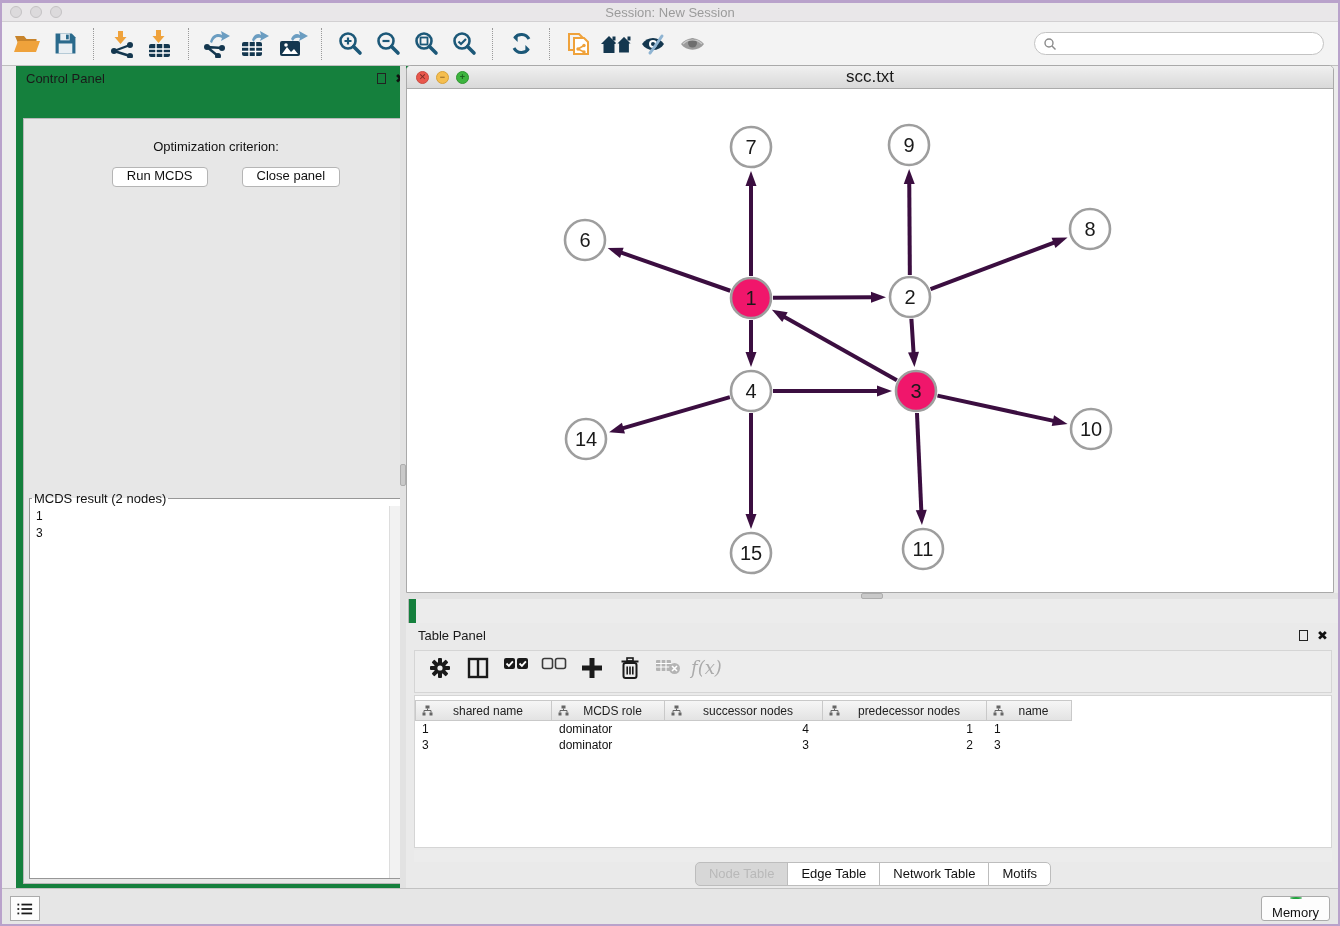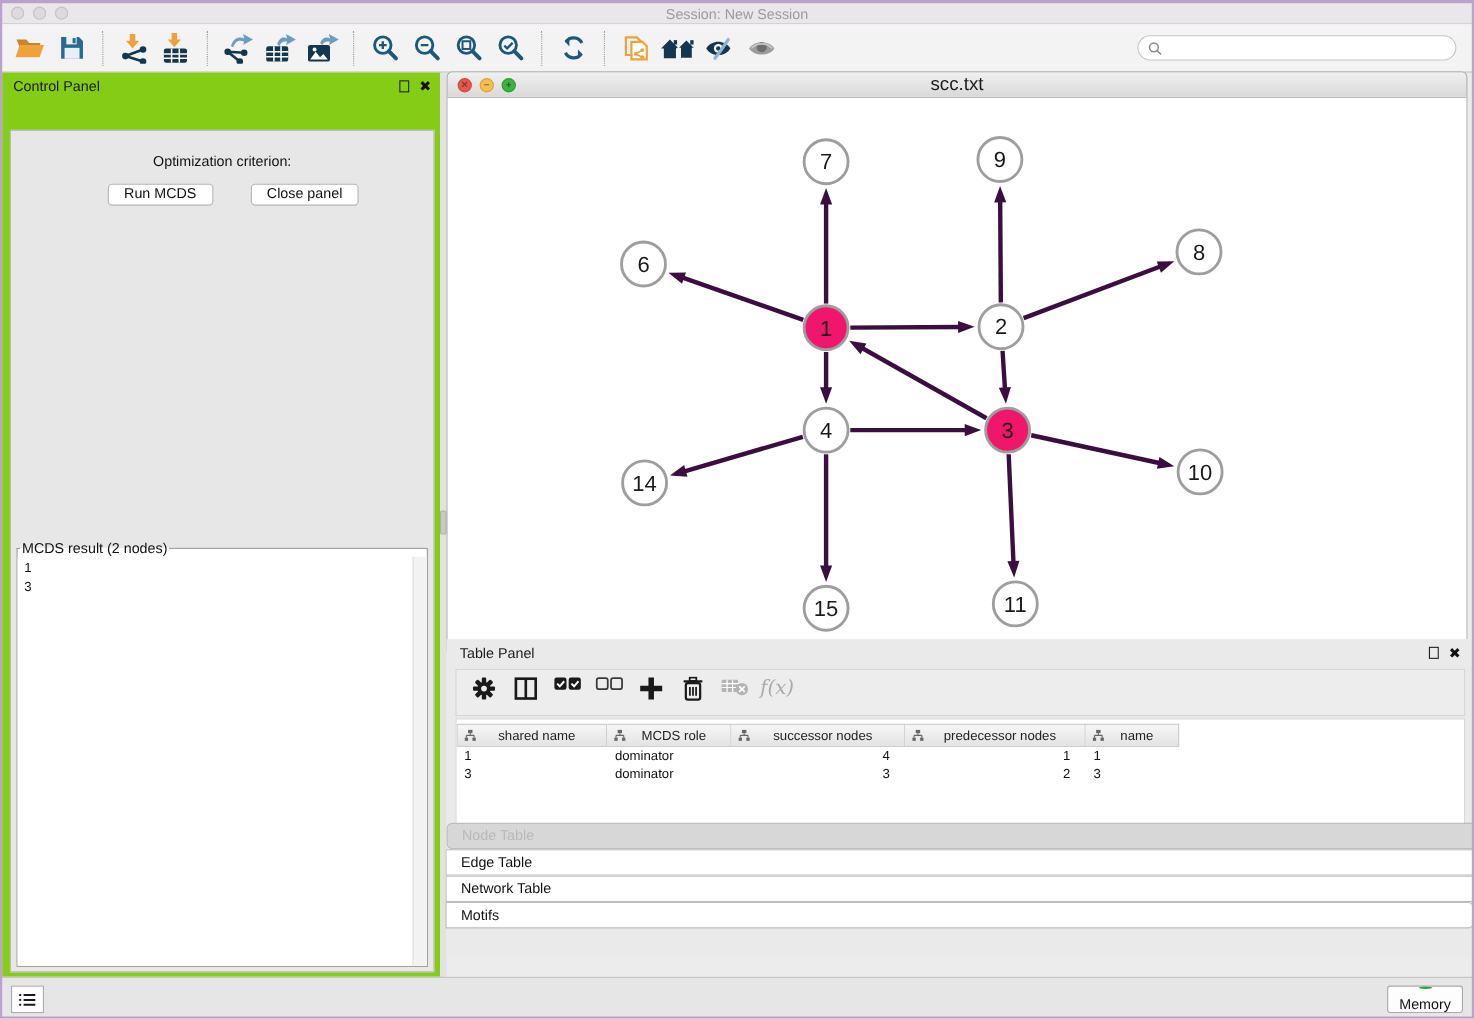--- a/index.html
+++ b/index.html
@@ -23,21 +23,21 @@
   .tb-sep { width:1px; height:32px; border-left:1px dotted #9A9A9A; margin:0 9px; }
   .tb-btn { width:38px; height:36px; display:flex; align-items:center; justify-content:center; background:transparent; border:none; padding:0; }
   .search-wrap { margin-left:auto; margin-right:8px; }
   .search-field { width:290px; height:23px; border:1px solid #C3C3C3; border-radius:12px; background:#fff; display:flex; align-items:center; padding:0 8px; }
   .search-field input { border:none; outline:none; flex:1; font-size:12px; background:transparent; font-family:inherit; }
 
   
   .main { position:absolute; left:0; top:66px; width:1340px; height:822px; }
 
   
-  .control-panel { position:absolute; left:2px; top:0; width:400px; height:822px; background:#84cc16; }
+  .control-panel { position:absolute; left:16px; top:0; width:400px; height:822px; background:#15803d; }
   .panel-header { height:24px; display:flex; align-items:center; padding:0 10px; }
   .panel-title { font-size:13px; color:#1A1A1A; }
   .panel-hdr-icons { margin-left:auto; display:flex; gap:9px; align-items:center; }
   .float-ic { width:9px; height:11px; border:1.5px solid #222; background:transparent; }
   .close-ic { font-size:13px; font-weight:bold; color:#111; line-height:11px; }
 
   .cp-tabs { position:absolute; left:0; top:31px; width:100%; display:flex; justify-content:center; z-index:3; }
   .tab-seg { font-size:13px; padding:3px 15px 4px; background:#fff; border:1px solid #BDBDBD; margin-left:-1px; color:#111; }
   .tab-seg:first-child { border-radius:5px 0 0 5px; margin-left:0; }
   .tab-seg:last-child { border-radius:0 5px 5px 0; }
@@ -69,38 +69,38 @@
   .tl-yellow { background:#F5BE4F; border:1px solid #D8A339; color:#93692A; }
   .tl-green { background:#3DB43E; border:1px solid #2F9630; color:#1D641E; }
   .net-title { width:100%; text-align:center; font-size:17px; color:#1A1A1A; }
   .net-canvas { position:absolute; left:0; top:23px; right:0; bottom:0; background:#fff; overflow:hidden; }
 
   
   .h-divider { position:absolute; left:406px; top:527px; width:934px; height:6px; background:#E2E2E2; }
   .h-handle { position:absolute; left:455px; top:0; width:22px; height:6px; background:#C9C9C9; border:1px solid #ADADAD; border-radius:2px; }
 
   
-  .table-panel { position:absolute; left:406px; top:515px; width:934px; height:289px; background:#EAEAEA; }
+  .table-panel { position:absolute; left:406px; top:557px; width:934px; height:289px; background:#EAEAEA; }
   .tp-toolbar { position:absolute; left:8px; right:8px; top:27px; height:43px; background:#EDEDED; border:1px solid #D5D5D5; display:flex; align-items:center; gap:8px; padding:0 10px; }
   .tp-btn { width:30px; height:30px; display:flex; align-items:flex-start; justify-content:center; background:transparent; border:none; padding:0; }
   .fx-label { font-family:"DejaVu Serif","Liberation Serif",serif; font-style:italic; font-size:18px; color:#ABABAB; }
 
   .tp-table { position:absolute; left:8px; right:8px; top:72px; bottom:64px; background:#fff; border:1px solid #D5D5D5; overflow:hidden; }
   .thead { display:flex; margin-top:4px; height:21px; }
   .th { background:linear-gradient(#F6F6F6,#E3E3E3); border:1px solid #C9C9C9; border-left:none; display:flex; align-items:center; font-size:12px; color:#222; position:relative; }
   .th:first-child { border-left:1px solid #C9C9C9; }
   .th .hicon { margin:0 4px 0 6px; flex:none; }
   .th .htxt { flex:1; text-align:center; padding-right:12px; }
   .trow { display:flex; height:16px; font-size:12px; align-items:center; }
   .td { overflow:hidden; white-space:nowrap; }
   .td.al { text-align:left; padding-left:7px; }
   .td.ar { text-align:right; padding-right:14px; }
   .tp-hscroll { position:absolute; left:8px; right:8px; bottom:50px; height:12px; background:#ECECEC; }
 
-  .tp-tabs { position:absolute; left:0; right:0; bottom:26px; display:flex; justify-content:center;flex-direction:column; }
+  .tp-tabs { position:absolute; left:0; right:0; bottom:26px; display:flex; justify-content:center; }
   .tp-tabs .tab-seg { padding:3px 13px 4px; font-size:13px; }
   .tab-seg.selgray { background:#D7D7D7; color:#B9B9B9; }
 
   
   .statusbar { position:absolute; left:0; bottom:0; width:100%; height:38px; background:#E6E6E6; border-top:1px solid #C2C2C2; }
   .sb-left-btn { position:absolute; left:10px; top:7px; width:30px; height:25px; background:#FDFDFD; border:1px solid #ABABAB; display:flex; align-items:center; justify-content:center; }
   .memory-btn { position:absolute; right:10px; top:7px; height:25px; background:#FDFDFD; border:1px solid #ABABAB; border-radius:3px; display:flex; align-items:center; gap:6px; padding:0 10px; font-size:13px; font-family:inherit; color:#111;flex-direction:column; }
   .mem-dot { width:12px; height:12px; border-radius:50%; }
 </style>
 </head>

